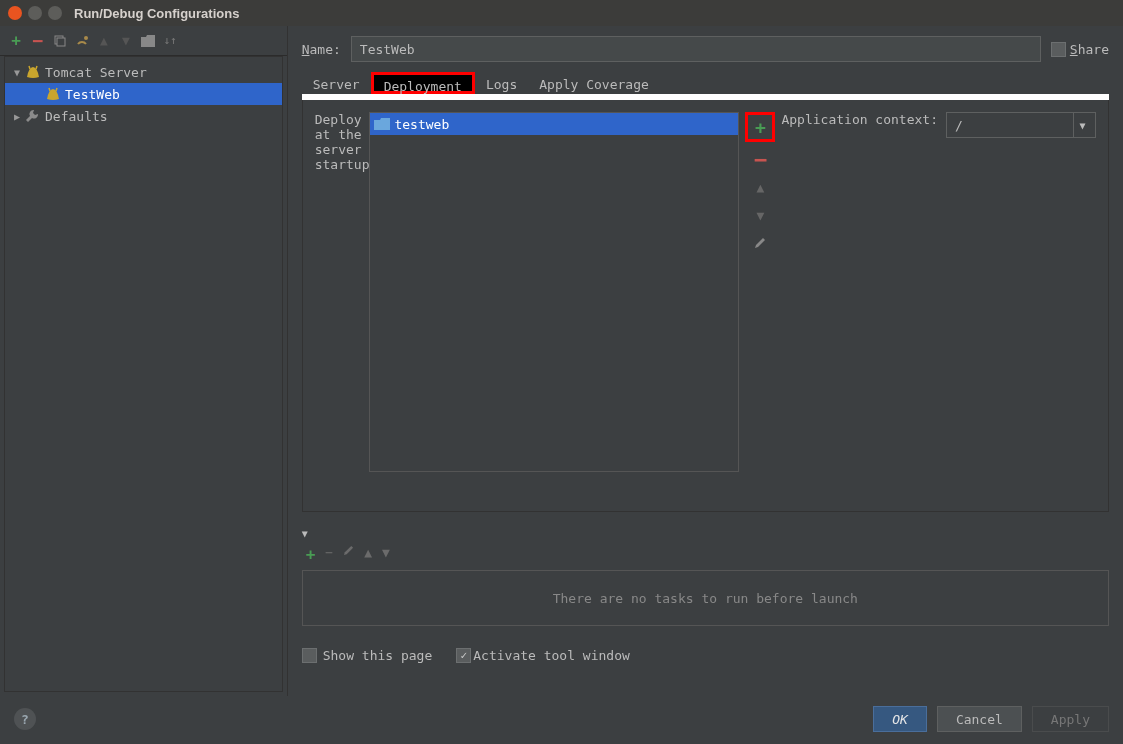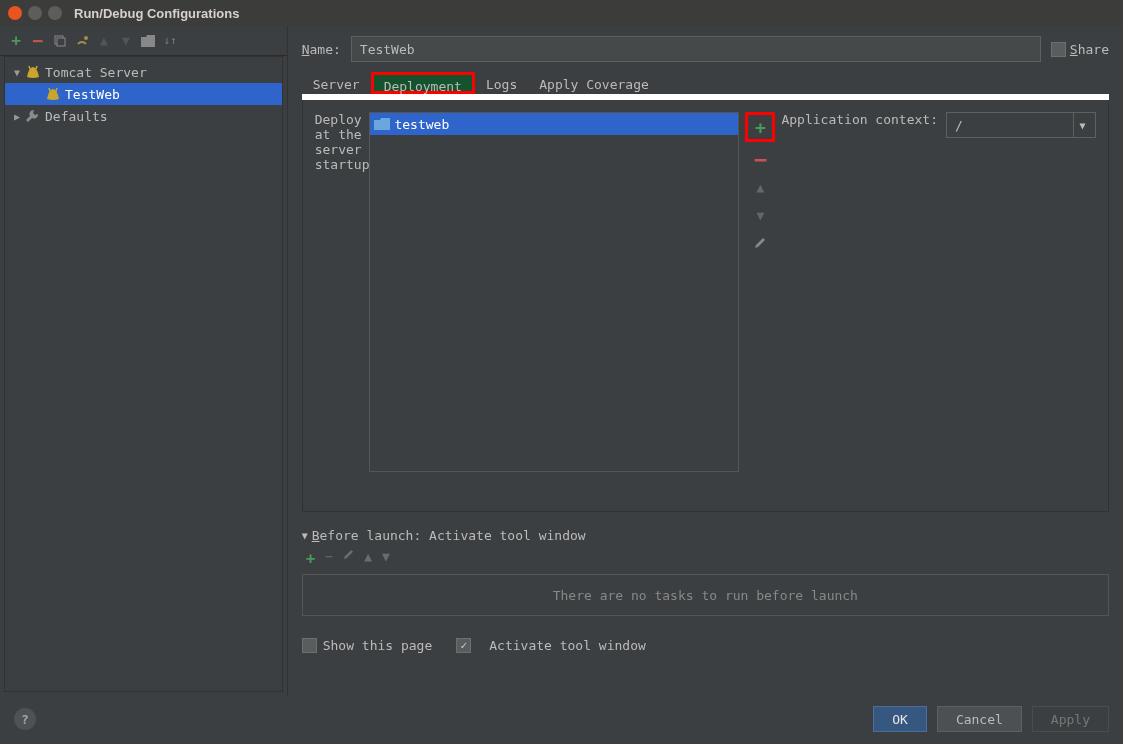--- a/index.html
+++ b/index.html
@@ -106,21 +106,21 @@
     height:28px;
     margin-bottom: 0;
   }
   .tab {
     padding: 4px 10px;
     color:#bbb;
     cursor:pointer;
     border:1px solid transparent;
   }
   .tab-active {
-    background:#14532d;
+    background:#000000;
     border:1px solid #6a6a6a;
     color:#bbb;
   }
   .red-highlight {
     border: 3px solid #ff0000 !important;
   }
   
   .tab-body {
     border:1px solid #323232;
     border-top:none;
@@ -201,21 +201,21 @@
   .bl-header .tri { font-size:10px; }
   .bl-toolbar {
     display:flex;
     gap:10px;
     padding:6px 4px;
   }
   .bl-toolbar .bl-btn { color:#6b6b6b; }
   .bl-toolbar .bl-plus { color:#499c54; font-weight:bold; font-size:16px;}
   .bl-list {
     border:1px solid #555;
-    height:42px;
+    height:56px;
     display:flex;
     align-items:center;
     justify-content:center;
     color:#888;
   }
   .checks-row {
     display:flex;
     gap:24px;
     margin-top:22px;
     align-items:center;
@@ -255,20 +255,21 @@
     color:#bbb;
     display:flex;
     align-items:center;
     font-family:inherit;
     font-size:13px;
   }
   .btn.primary {
     background:#365880;
     border-color:#4a6e9b;
     color:#e6e6e6;
+    font-style:italic;
   }
   .btn.disabled {
     color:#777;
     border-color:#4a4c4d;
     background:#3c3f41;
   }
 
   svg { display:block; }
 </style>
 </head>
@@ -387,42 +388,41 @@
         <div class="context-select">
           <span>/</span>
           <span class="chev">▼</span>
         </div>
       </div>
     </div>
 
     <div class="before-launch-section">
       <div class="bl-header">
         <span class="tri">▼</span>
-        <span><span class="underline">B</span>efore launch: Activate tool window</span>
       </div>
       <div class="bl-toolbar">
         <span class="bl-btn bl-plus">+</span>
         <span class="bl-btn">−</span>
         <span class="bl-btn">
           <svg width="11" height="11" viewBox="0 0 12 12">
               <path d="M1 11 L2 8 L9 1 L11 3 L4 10 Z" fill="#6b6b6b"></path>
             </svg>
         </span>
         <span class="bl-btn">▲</span>
         <span class="bl-btn">▼</span>
       </div>
       <div class="bl-list">
         <span>There are no tasks to run before launch</span>
       </div>
       <div class="checks-row">
         <div style="display:flex;align-items:center;gap:6px;">
           <span class="chk"></span>
           <span>Show this page</span>
         </div>
-        <div style="display:flex;align-items:center;gap:18px;">
+        <div style="display:flex;align-items:center;gap:2px;">
           <span class="chk checked"></span>
           <span>Activate tool window</span>
         </div>
       </div>
     </div>
 
   </div>
 </div>
 
 <div class="bottombar">

